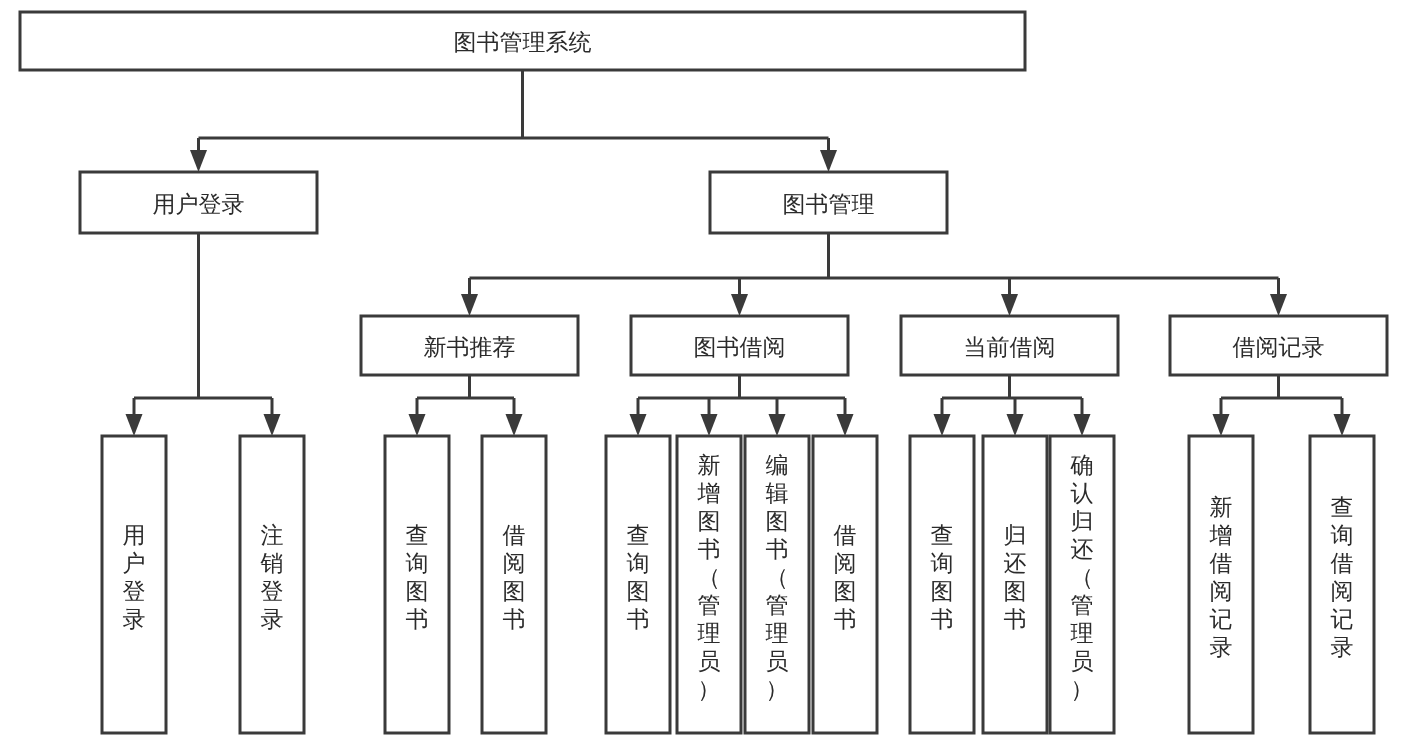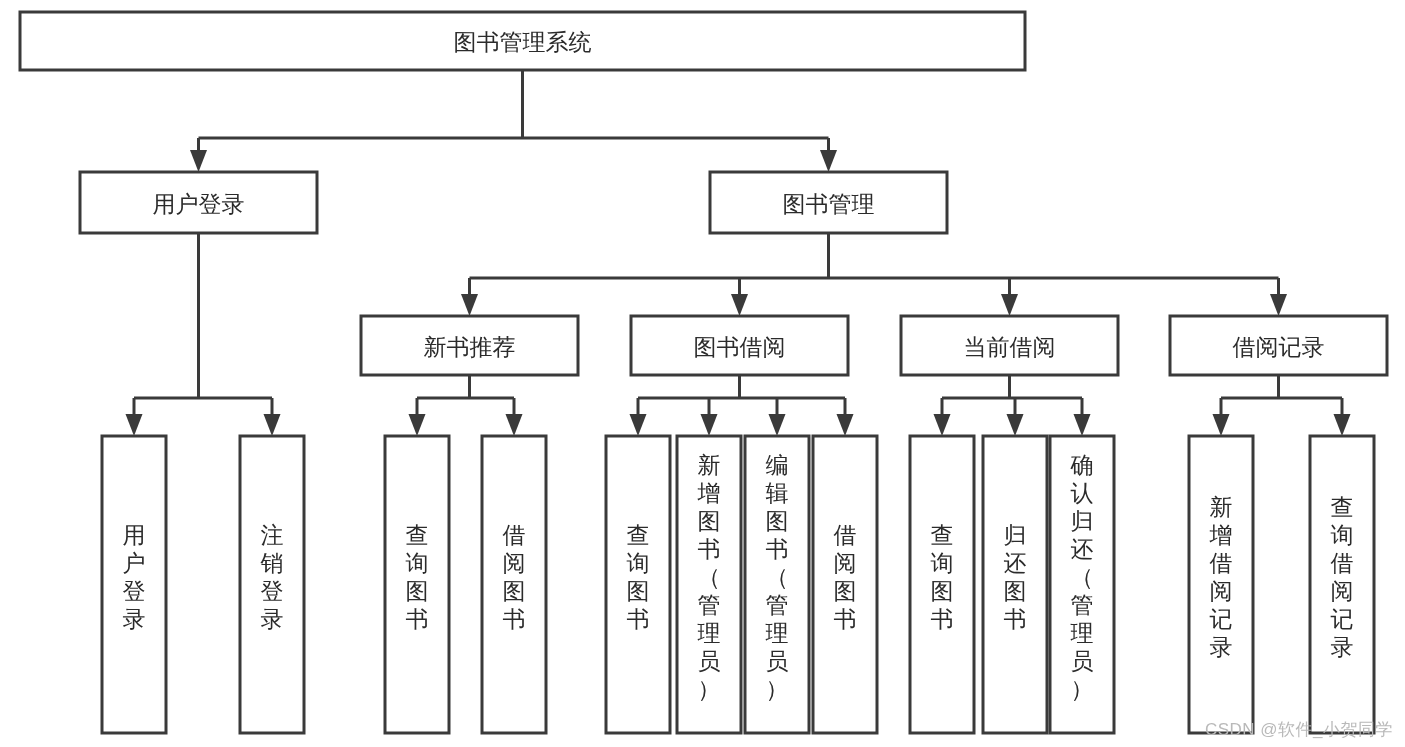--- a/index.html
+++ b/index.html
@@ -218,14 +218,13 @@
         <g>
           <rect class="node-box" x="1189" y="436" width="64" height="297"></rect>
           <text class="node-label-vertical" x="1221" y="514.5" font-size="23"><tspan x="1221" dy="0">新</tspan><tspan x="1221" dy="28">增</tspan><tspan x="1221" dy="28">借</tspan><tspan x="1221" dy="28">阅</tspan><tspan x="1221" dy="28">记</tspan><tspan x="1221" dy="28">录</tspan></text>
         </g>
         <g>
           <rect class="node-box" x="1310" y="436" width="64" height="297"></rect>
           <text class="node-label-vertical" x="1342" y="514.5" font-size="23"><tspan x="1342" dy="0">查</tspan><tspan x="1342" dy="28">询</tspan><tspan x="1342" dy="28">借</tspan><tspan x="1342" dy="28">阅</tspan><tspan x="1342" dy="28">记</tspan><tspan x="1342" dy="28">录</tspan></text>
         </g>
       </g>
   </svg>
-  <div class="watermark">CSDN @软件_小贺同学</div>
 </div>
 
 </body></html>

